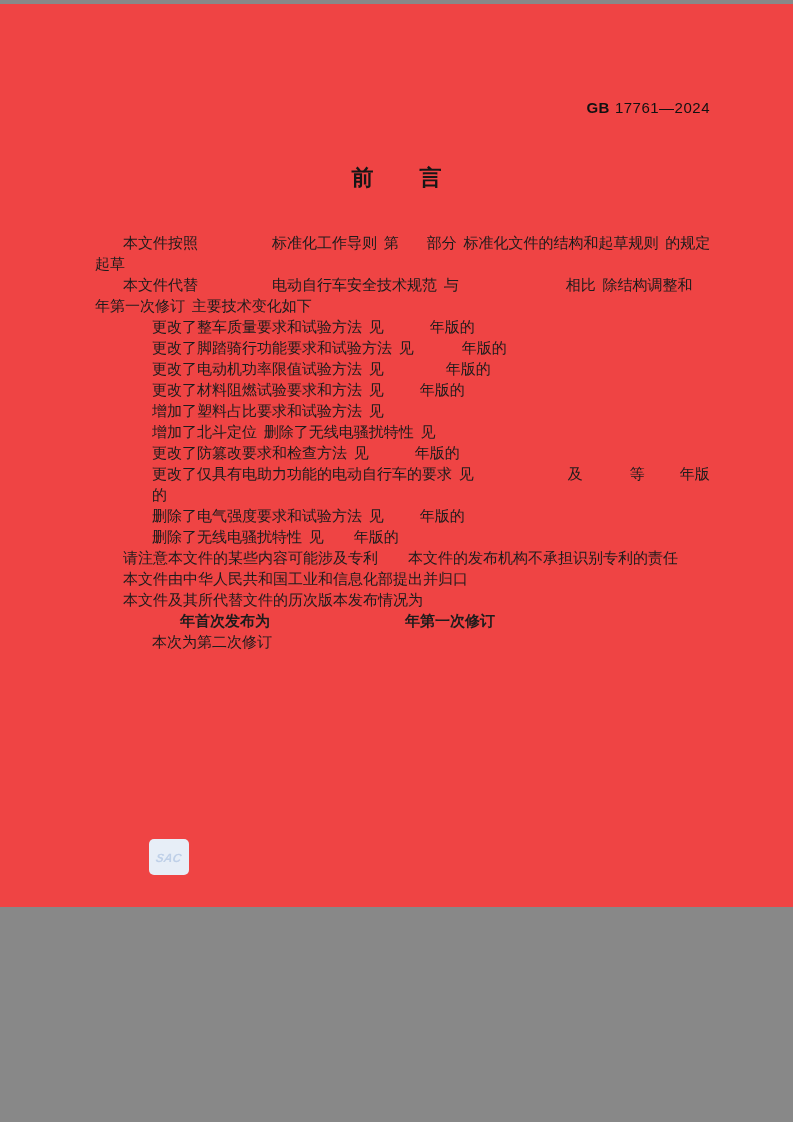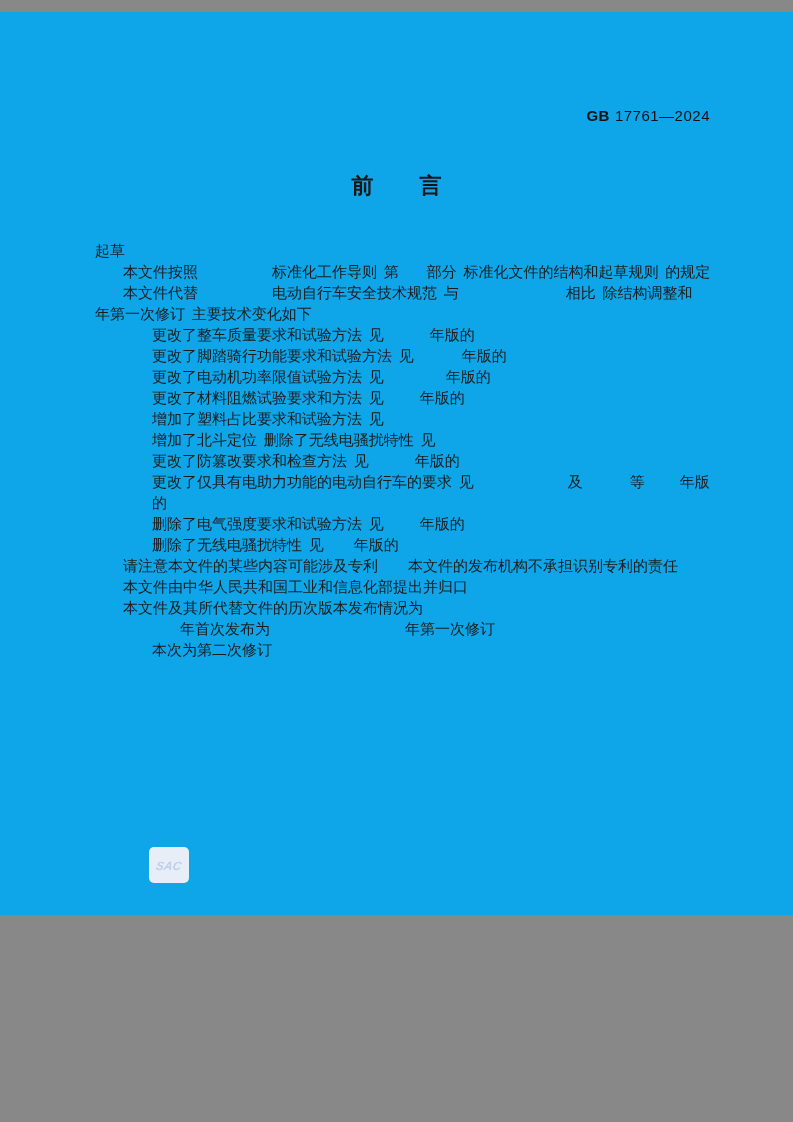--- a/index.html
+++ b/index.html
@@ -1,20 +1,20 @@
 <!DOCTYPE html>
 <html><head>
 <meta charset="utf-8">
 <style>
   html,body{margin:0;padding:0;background:#888;}
   .page{
     position:relative;
     width:793px;height:903px;
-    margin:12px auto;
-    background:#0ea5e9;
+    margin:4px auto;
+    background:#ef4444;
     overflow:hidden;
     font-family:"Liberation Serif","DejaVu Serif",serif;
     color:#1c1c1c;
   }
   
   .std-code{
     position:absolute;
     top:95px;right:83px;
     font-family:"Liberation Sans","DejaVu Sans",sans-serif;
     font-size:15px;
@@ -42,21 +42,21 @@
     font-size:15px;
     line-height:21px;
   }
   .ln{
     height:21px;
     white-space:nowrap;
     word-spacing:3px;
   }
   .ind{padding-left:28px;}
   .li{padding-left:57px;}
-  .li2{padding-left:85px;}
+  .li2{padding-left:85px;font-weight:bold;}
   .g{display:inline-block;height:1px;vertical-align:baseline;}
   
   .wm{
     position:absolute;
     left:149px;top:835px;
     width:40px;height:36px;
     background:#e7eef7;
     border-radius:5px;
     display:flex;align-items:center;justify-content:center;
   }
@@ -78,23 +78,23 @@
   <div class="std-code">
     <span class="pfx">GB</span><span>17761—2024</span>
   </div>
 
   <div class="doc-title">
     <span class="t1">前</span><span class="t2">言</span>
   </div>
 
   <div class="body-block">
 
+    <div class="ln ind"><span>本文件按照</span><span class="g" style="width:74px"></span><span>标准化工作导则 第</span><span class="g" style="width:28px"></span><span>部分 标准化文件的结构和起草规则 的规定</span></div>
+
     <div class="ln"><span>起草</span></div>
-
-    <div class="ln ind"><span>本文件按照</span><span class="g" style="width:74px"></span><span>标准化工作导则 第</span><span class="g" style="width:28px"></span><span>部分 标准化文件的结构和起草规则 的规定</span></div>
 
     <div class="ln ind"><span>本文件代替</span><span class="g" style="width:74px"></span><span>电动自行车安全技术规范 与</span><span class="g" style="width:107px"></span><span>相比 除结构调整和</span></div>
 
     <div class="ln"><span>年第一次修订 主要技术变化如下</span></div>
 
     <div class="ln li"><span>更改了整车质量要求和试验方法 见</span><span class="g" style="width:46px"></span><span>年版的</span></div>
 
     <div class="ln li"><span>更改了脚踏骑行功能要求和试验方法 见</span><span class="g" style="width:48px"></span><span>年版的</span></div>
 
     <div class="ln li"><span>更改了电动机功率限值试验方法 见</span><span class="g" style="width:62px"></span><span>年版的</span></div>

